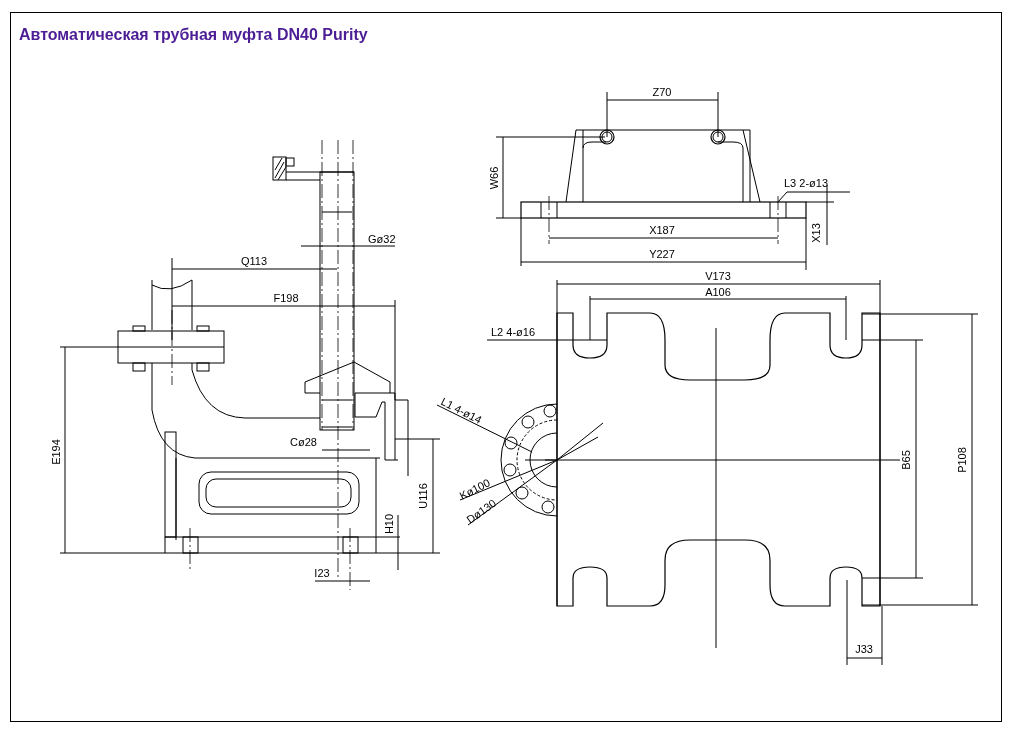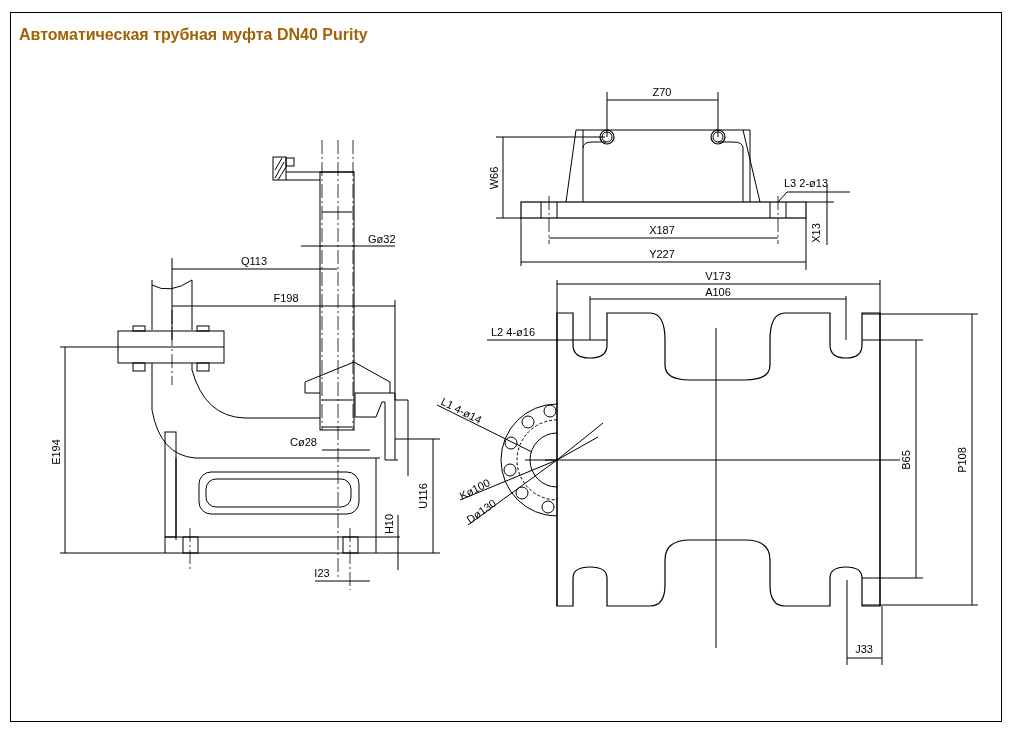--- a/index.html
+++ b/index.html
@@ -1,18 +1,18 @@
 <!DOCTYPE html>
 <html><head>
 <meta charset="utf-8">
 <style>
   html, body { margin:0; padding:0; background:#ffffff; }
   body { width:1022px; height:735px; position:relative; overflow:hidden; }
   #frame { position:absolute; left:10px; top:12px; width:992px; height:710px; border:1px solid #000; box-sizing:border-box; }
-  #title { position:absolute; left:19px; top:26px; font-family:"Liberation Sans", sans-serif; font-weight:bold; font-size:16px; color:#a16207; white-space:nowrap; }
+  #title { position:absolute; left:19px; top:26px; font-family:"Liberation Sans", sans-serif; font-weight:bold; font-size:16px; color:#4c1d95; white-space:nowrap; }
   svg { position:absolute; left:0; top:0; }
   .ln { stroke:#000; stroke-width:1; fill:none; }
   .th { stroke:#000; stroke-width:1.2; fill:none; }
   .cl { stroke:#000; stroke-width:0.8; fill:none; stroke-dasharray:14 3 2 3; }
   .dt { font-family:"Liberation Sans Narrow","Liberation Sans", sans-serif; font-size:11px; fill:#000; }
 </style>
 </head>
 <body>
 
 <div id="frame"></div>

